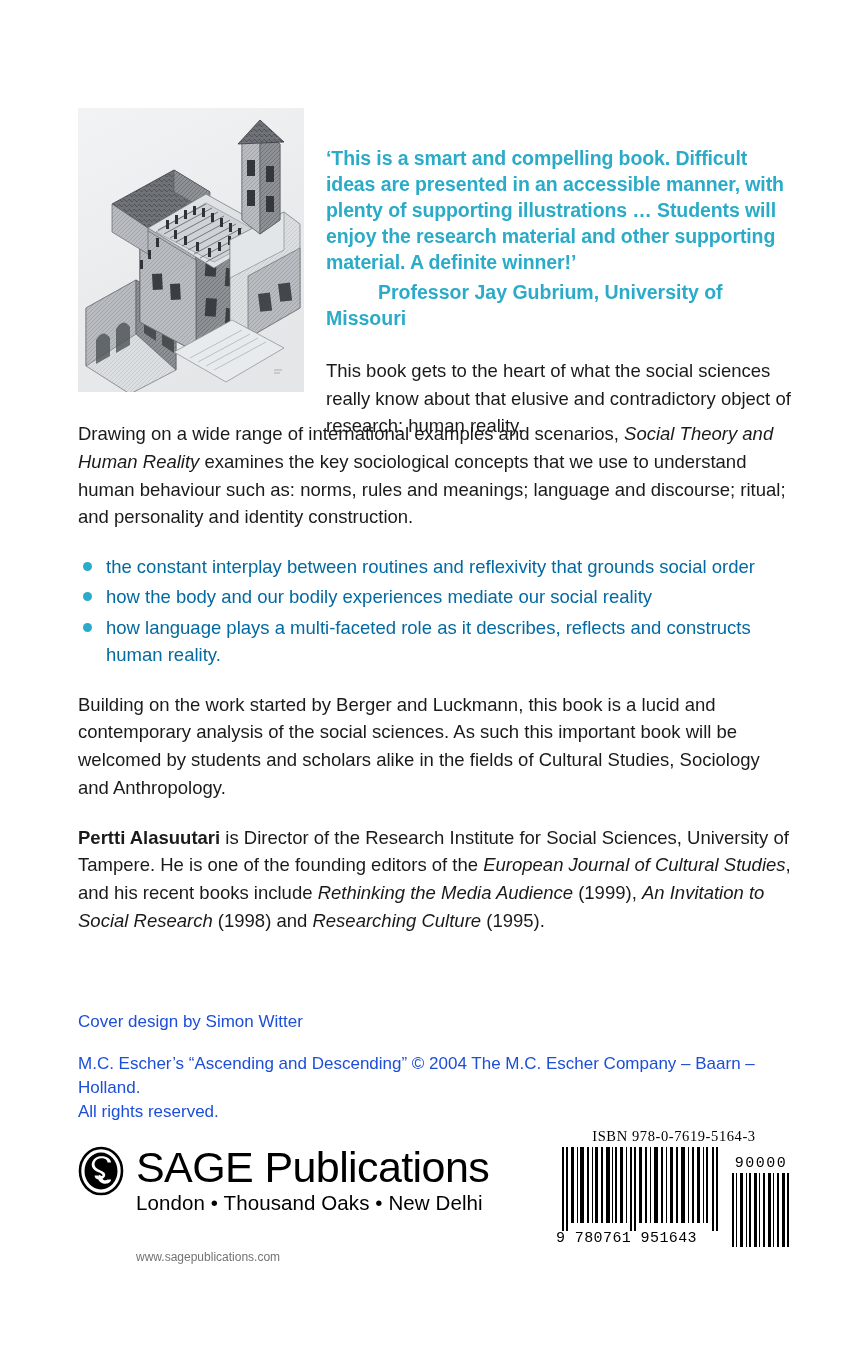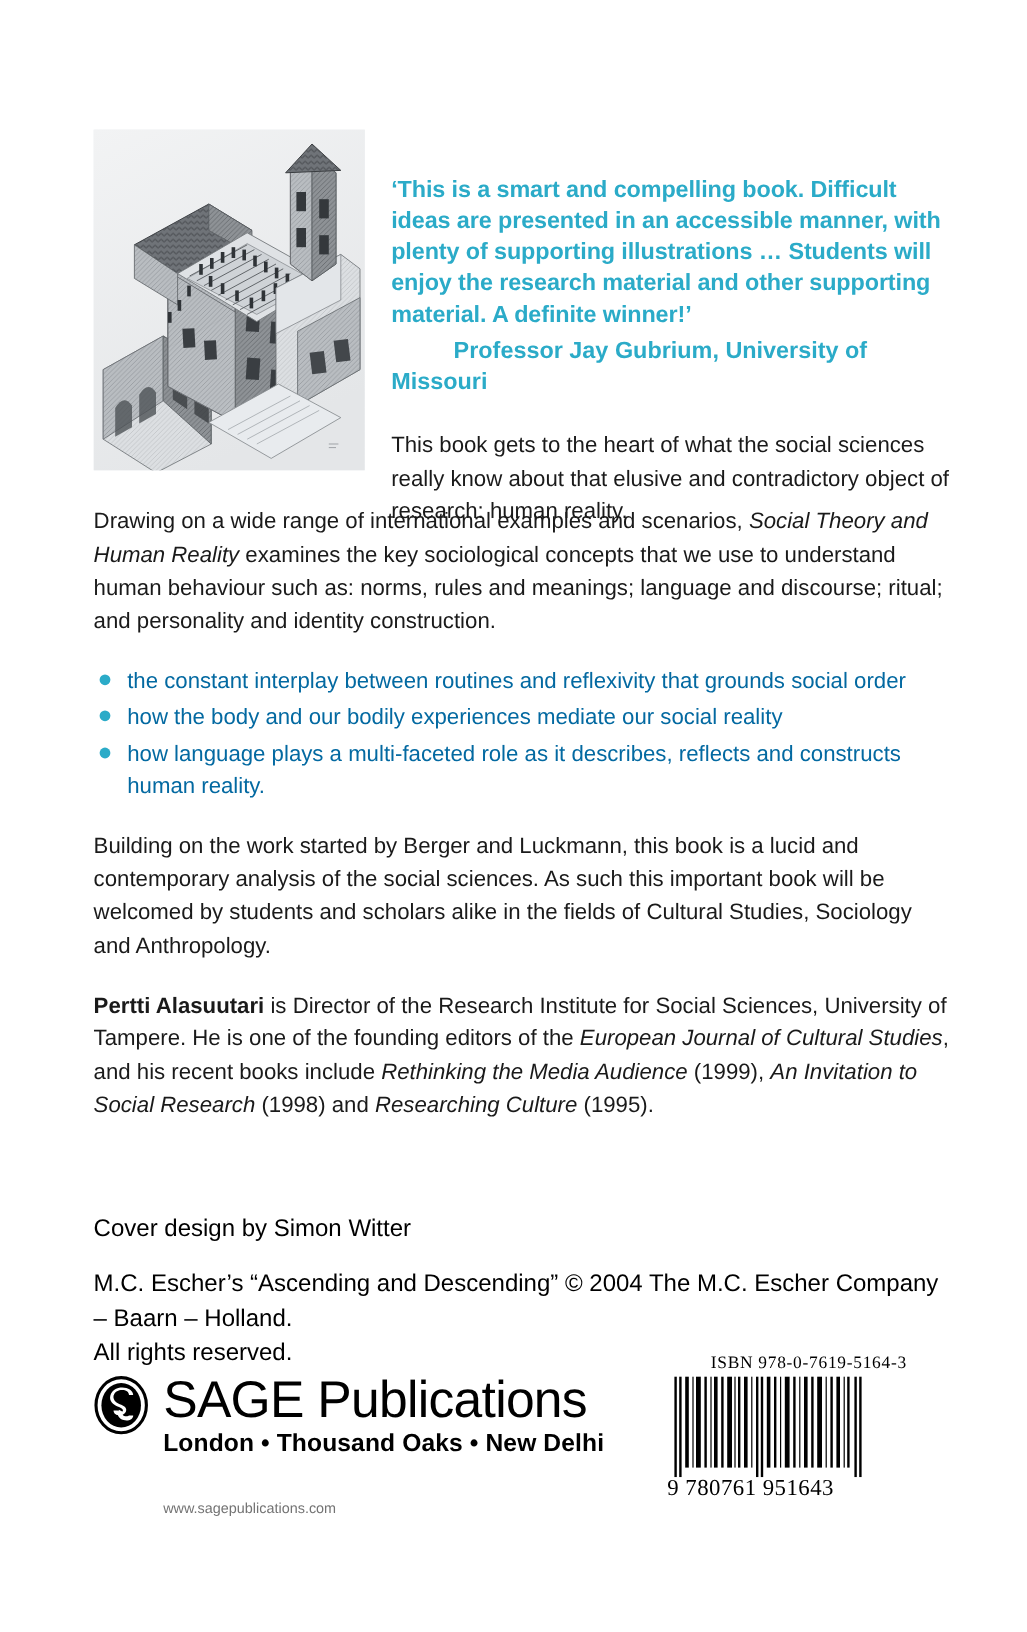--- a/index.html
+++ b/index.html
@@ -121,22 +121,22 @@
   }
   .bio strong { font-weight: bold; }
 
   .credits {
     position: absolute;
     left: 78px;
     top: 1010px;
     width: 714px;
   }
   .credit-line {
-    color: #000000;
-    font-size: 20px;
+    color: #1d4ed8;
+    font-size: 17px;
     line-height: 1.42;
     margin: 0 0 18px 0;
   }
   .credit-line.tight { margin-bottom: 0; }
 
   
   .footer {
     position: absolute;
     left: 78px;
     top: 1128px;
@@ -162,21 +162,21 @@
     font-family: "Liberation Sans", sans-serif;
     font-size: 43px;
     line-height: 0.98;
     color: #000;
     letter-spacing: -0.6px;
     font-weight: 400;
   }
   .sage-cities {
     font-family: "Liberation Sans", sans-serif;
     font-size: 20.5px;
-    font-weight: bold;
+    font-weight: normal;
     color: #000;
     letter-spacing: 0.1px;
     margin-top: 3px;
   }
   .sage-url {
     position: absolute;
     left: 58px;
     top: 122px;
     font-size: 12px;
     color: #737373;
@@ -209,22 +209,22 @@
   .addon-digits {
     font-family: "Liberation Mono", monospace;
     font-size: 15px;
     letter-spacing: 1.5px;
     text-align: center;
     color: #000;
     margin-bottom: 1px;
   }
   .bars { display: block; }
   .ean-digits {
-    font-family: Liberation Serif, serif;
-    font-size: 19px;
+    font-family: Liberation Mono, monospace;
+    font-size: 15px;
     color: #000;
     letter-spacing: 0.4px;
     margin-top: -1px;
     white-space: nowrap;
   }
 </style>
 </head>
 <body>
 
 <div class="cover">
@@ -438,18 +438,39 @@
                 <rect x="141" y="0" width="3" height="76"></rect>
               <rect x="147" y="0" width="1" height="76"></rect>
                 <rect x="150" y="0" width="2" height="76"></rect>
               <rect x="156" y="0" width="2" height="84"></rect>
                 <rect x="160" y="0" width="2" height="84"></rect>
             </g>
           </svg>
           <div class="ean-digits">9 780761 951643</div>
         </div>
 
+        <div class="ean-addon">
+          <div class="addon-digits">90000</div>
+          <svg class="bars" width="62" height="74" viewBox="0 0 62 74" xmlns="http://www.w3.org/2000/svg">
+            <rect width="62" height="74" fill="#ffffff"></rect>
+            <g fill="#000000">
+              <rect x="2" y="0" width="2" height="74"></rect>
+                <rect x="6" y="0" width="1" height="74"></rect>
+              <rect x="10" y="0" width="3" height="74"></rect>
+                <rect x="16" y="0" width="1" height="74"></rect>
+              <rect x="19" y="0" width="2" height="74"></rect>
+                <rect x="24" y="0" width="3" height="74"></rect>
+              <rect x="29" y="0" width="1" height="74"></rect>
+                <rect x="33" y="0" width="2" height="74"></rect>
+              <rect x="38" y="0" width="3" height="74"></rect>
+                <rect x="43" y="0" width="1" height="74"></rect>
+              <rect x="47" y="0" width="2" height="74"></rect>
+                <rect x="52" y="0" width="3" height="74"></rect>
+              <rect x="57" y="0" width="2" height="74"></rect>
+            </g>
+          </svg>
+        </div>
 
       </div>
     </div>
   </div>
 
 </div>
 
 </body></html>

